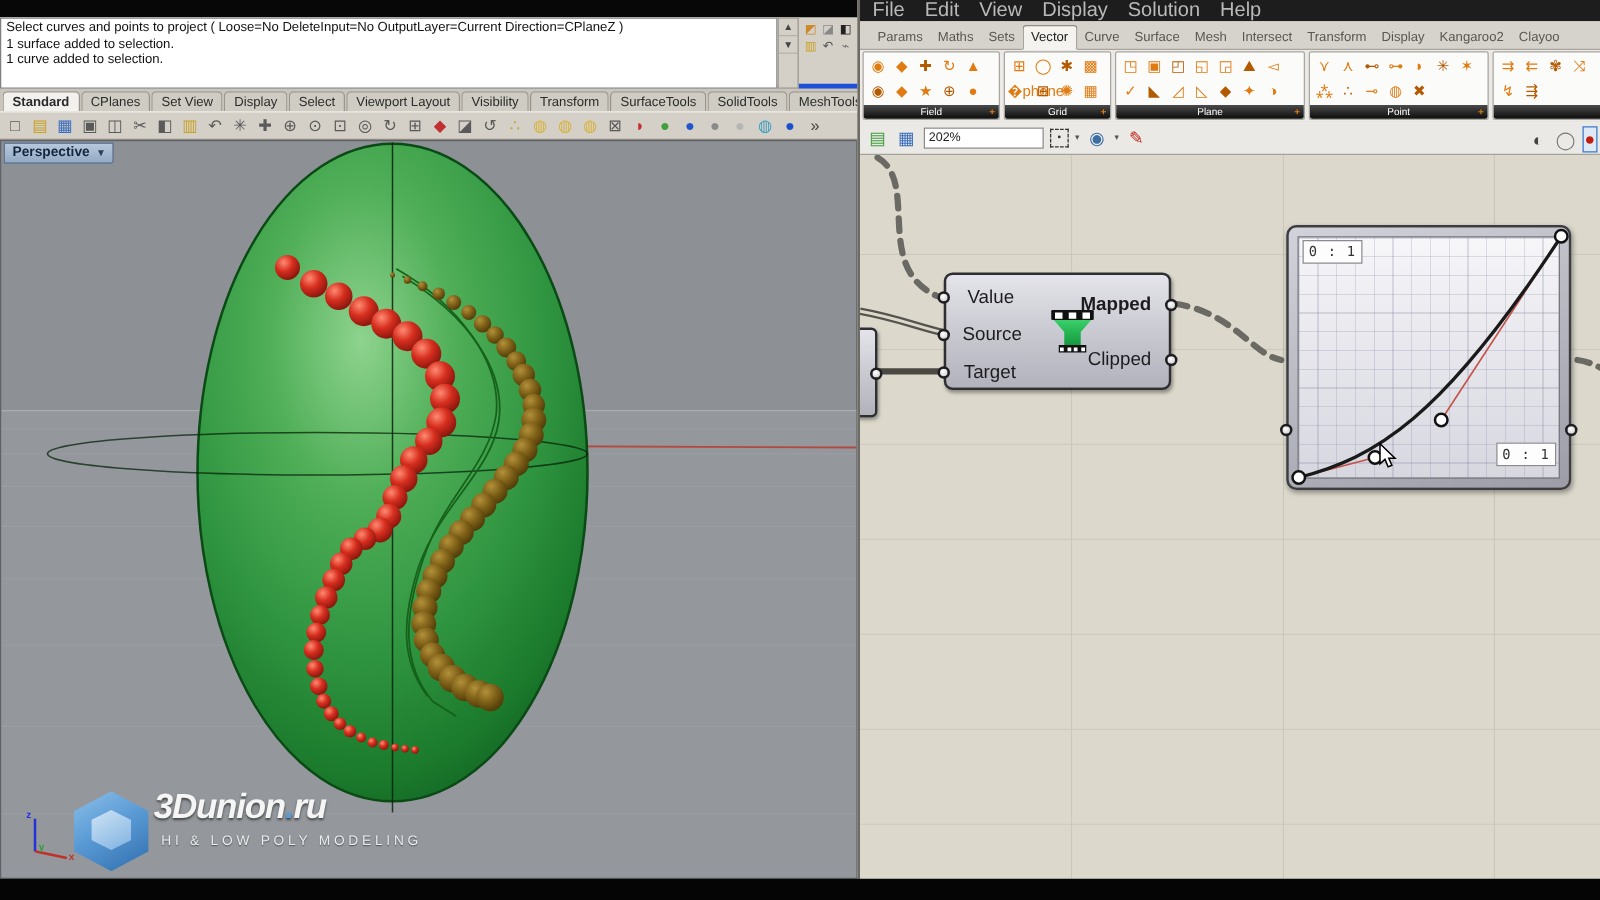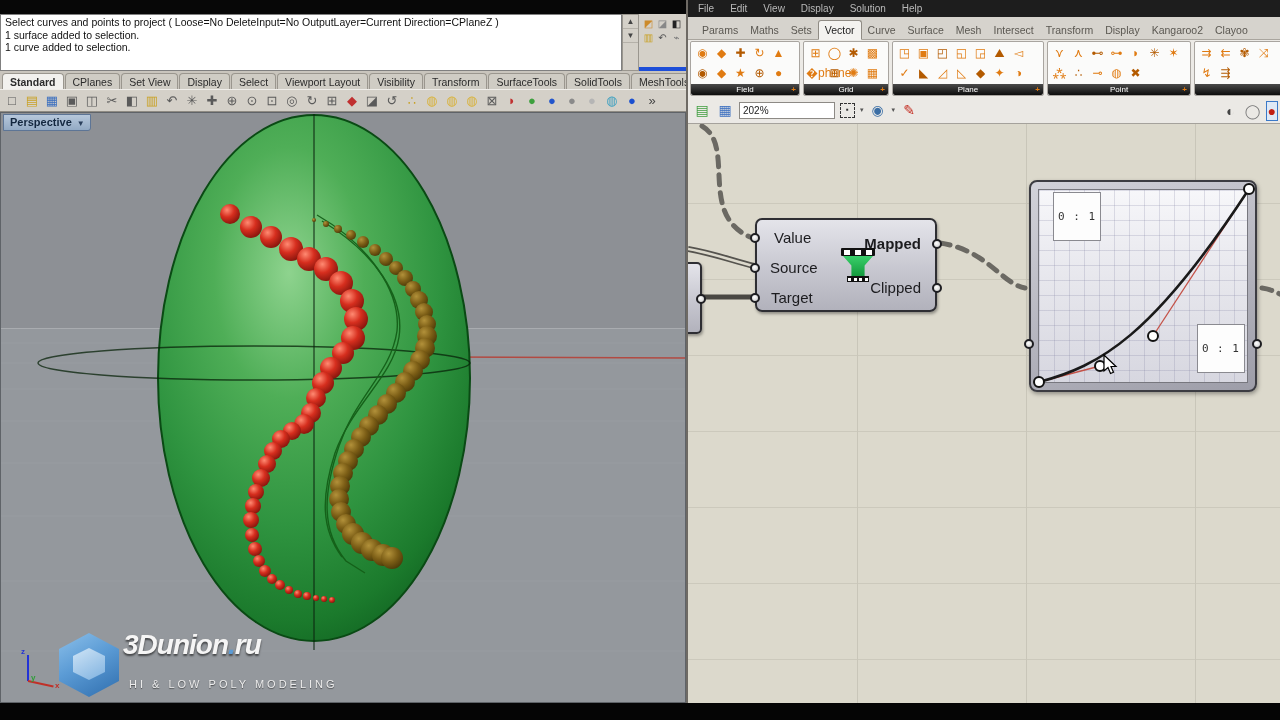--- a/index.html
+++ b/index.html
@@ -29,34 +29,34 @@
   #rh-vp svg { position:absolute; left:0; top:0; }
   #vp-label { position:absolute; left:2px; top:1px; background:linear-gradient(180deg,#b7c8dc,#93aac4); border:1px solid #5d7globalThis; border:1px solid #5d7596; color:#13273f; font-size:11px; font-weight:bold; padding:1px 5px 2px 6px; border-radius:0 0 3px 0; }
   #vp-label .car { font-size:8px; margin-left:5px; color:#2a3f5c; }
 
   
   #wm { position:absolute; left:58px; top:516px; width:320px; height:80px; }
   #wm-logo { position:absolute; left:0; top:4px; width:60px; height:64px; background:linear-gradient(150deg,#8cc0ea 0%,#5b9bd5 45%,#2f6eae 100%); clip-path:polygon(50% 0,100% 25%,100% 75%,50% 100%,0 75%,0 25%); }
   #wm-logo i { position:absolute; left:14px; top:15px; width:32px; height:32px; background:linear-gradient(150deg,#cfe4f6,#7fb2e0); clip-path:polygon(50% 0,100% 25%,100% 75%,50% 100%,0 75%,0 25%); }
   #wm-title { position:absolute; left:64px; top:0; font-size:28px; font-weight:bold; font-style:italic; color:#f5f5f5; letter-spacing:-1px; text-shadow:0 2px 2px rgba(0,0,0,.55), 0 0 1px #999; white-space:nowrap; }
   #wm-title .dot { color:#5b9bd5; }
-  #wm-sub { position:absolute; left:70px; top:49px; font-size:11px; letter-spacing:3px; color:#ececec; text-shadow:0 1px 1px rgba(0,0,0,.5); white-space:nowrap; }
+  #wm-sub { position:absolute; left:70px; top:38px; font-size:11px; letter-spacing:3px; color:#ececec; text-shadow:0 1px 1px rgba(0,0,0,.5); white-space:nowrap; }
 
   
   #gizmo { position:absolute; left:14px; top:534px; width:50px; height:50px; font-size:8px; }
   #gz-z { position:absolute; left:12px; top:8px; width:2px; height:26px; background:#2333d6; }
   #gz-x { position:absolute; left:13px; top:33px; width:26px; height:2px; background:#c03028; transform:rotate(12deg); transform-origin:left center; }
   #gz-lz { position:absolute; left:6px; top:0; color:#2333d6; font-weight:bold; }
   #gz-lx { position:absolute; left:40px; top:34px; color:#c03028; font-weight:bold; }
   #gz-ly { position:absolute; left:16px; top:26px; color:#2e9e38; font-weight:bold; }
 
   
   #gh { position:absolute; left:686px; top:0; width:594px; height:720px; background:#d6d3cd; border-left:2px solid #6e6a64; }
   #gh-menu { position:absolute; left:0; top:0; width:594px; height:17px; background:#1d1d1d; display:flex; align-items:center; padding-left:10px; gap:16px; }
-  .gh-menu-item { font-size:10px; color:#b9b9b9; }
+  .gh-menu-item { font-size:16px; color:#b9b9b9; }
   #gh-tabs { position:absolute; left:0; top:17px; width:594px; height:23px; background:#d6d3cd; border-bottom:1px solid #a9a59e; display:flex; align-items:flex-end; padding-left:8px; }
   .gh-tab { font-size:10.5px; color:#5a5751; padding:3px 6px; white-space:nowrap; }
   .gh-tab.active { background:#f4f3f0; border:1px solid #8f8b84; border-bottom:1px solid #f4f3f0; border-radius:3px 3px 0 0; color:#222; margin-bottom:-1px; }
   #gh-toolbar { position:absolute; left:0; top:40px; width:594px; height:57px; background:#eceae6; display:flex; gap:3px; padding:1px 0 1px 2px; overflow:hidden; }
   .gh-group { height:55px; background:#fbfbfa; border:1px solid #a9a5a0; border-radius:2px; position:relative; flex:0 0 auto; }
   .gh-group-icons { display:flex; flex-wrap:wrap; align-content:flex-start; padding:1px 2px; height:43px; overflow:hidden; }
   .gh-group-icons .gi { width:19px; height:20px; text-align:center; line-height:20px; font-size:12px; color:#e07b12; }
   .gh-group-icons .gi:nth-child(3n) { color:#b35a00; }
   .gh-group-label { position:absolute; left:0; bottom:0; width:100%; height:11px; background:linear-gradient(180deg,#4a4a4a,#0d0d0d); color:#fff; font-size:8px; text-align:center; line-height:11px; border-radius:0 0 2px 2px; }
   .gh-group-label b { position:absolute; right:3px; top:0; color:#e07b12; font-weight:bold; }
@@ -90,21 +90,21 @@
 
   
   #gmapper { position:absolute; left:341px; top:56px; width:228px; height:212px; background:linear-gradient(160deg,#d2d2da,#9d9da8); border:2px solid #3c3c42; border-radius:8px; box-shadow:1px 2px 4px rgba(0,0,0,.35); padding:7px; }
   #gm-inner { position:relative; width:210px; height:194px; border:1px solid #77777e; overflow:visible;
     background:linear-gradient(180deg,#f7f7fa 0%, #ececf1 30%, #d7d7e0 100%);
     background-image:
       repeating-linear-gradient(to right, rgba(120,120,155,.22) 0 1px, transparent 1px 15px),
       repeating-linear-gradient(to bottom, rgba(120,120,155,.22) 0 1px, transparent 1px 15px),
       linear-gradient(180deg,#f7f7fa 0%, #ececf1 30%, #d7d7e0 100%); }
   #gm-inner svg { position:absolute; left:0; top:0; overflow:visible; }
-  .gm-domain { position:absolute; background:#fdfdfd; border:1px solid #8a8a90; color:#333; font-family:"DejaVu Sans Mono",monospace; font-size:11px; padding:16px 4px; line-height:15px; letter-spacing:1px;margin-left:11px; }
+  .gm-domain { position:absolute; background:#fdfdfd; border:1px solid #8a8a90; color:#333; font-family:"DejaVu Sans Mono",monospace; font-size:11px; padding:1px 4px; line-height:15px; letter-spacing:1px; }
   #gm-dom-tl { left:3px; top:2px; }
   #gm-dom-br { right:2px; bottom:9px; }
 
   #gh-cursor { position:absolute; left:415px; top:230px; }
 
   #bottom-bar { position:absolute; left:0; top:703px; width:1280px; height:17px; background:#050505; }
 </style>
 </head>
 <body>
 

